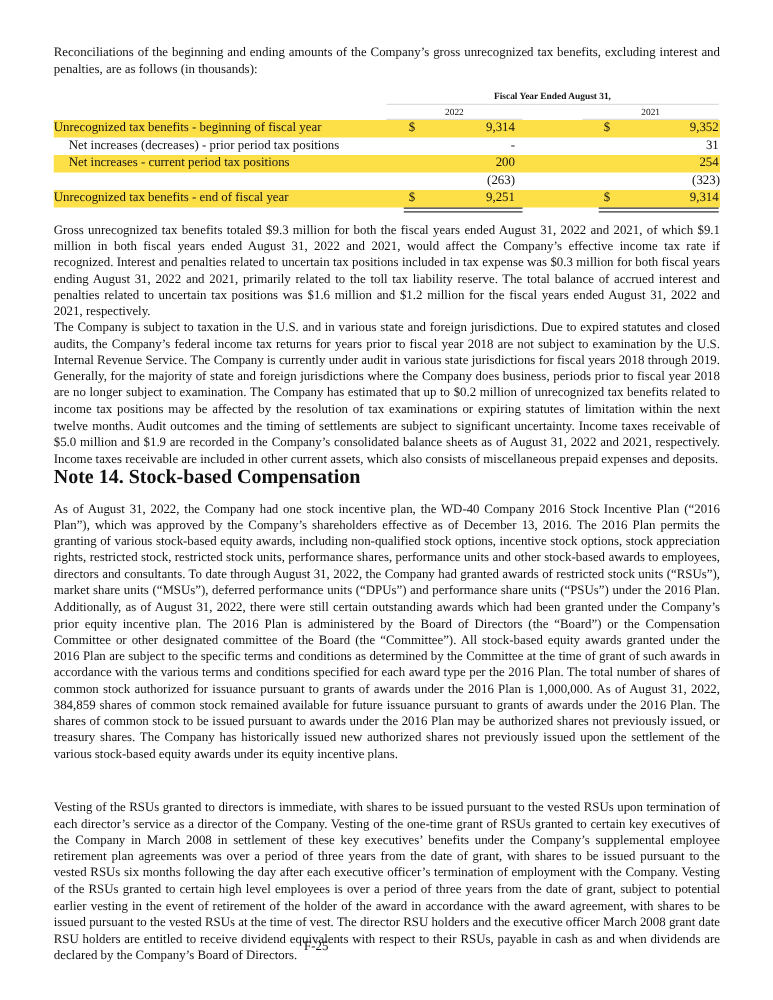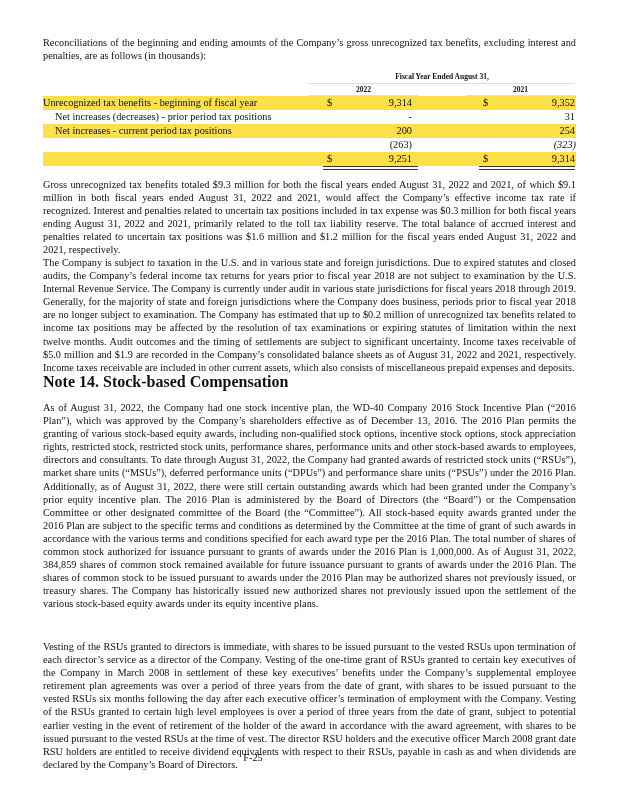--- a/index.html
+++ b/index.html
@@ -4,21 +4,21 @@
   <style>
     html, body { margin: 0; padding: 0; background: #ffffff; }
     body { width: 618px; height: 800px; position: relative; overflow: hidden;
       font-family: "Liberation Serif", serif; color: #111; }
     .page { position: absolute; left: 43px; top: 0; width: 533px; }
     p { margin: 0; font-size: 10.3px; line-height: 13.1px; text-align: justify; }
     .intro { position: absolute; top: 36px; left: 0; width: 533px; }
     .tbl { position: absolute; top: 71px; left: 0; width: 533px; font-size: 10.3px; }
     .tbl-hdr1 { position: absolute; left: 266px; width: 266px; top: 0; height: 12px;
       font-size: 7.5px; font-weight: bold; text-align: center; border-bottom: 1px solid #ddd; line-height: 12px; }
-    .tbl-hdr2 { position: absolute; top: 13px; height: 11px; font-size: 7.5px; font-weight: bold;
+    .tbl-hdr2 { position: absolute; top: 13px; height: 11px; font-size: 7.5px; font-weight: normal;
       text-align: center; line-height: 11px; border-bottom: 1px solid #ddd; }
     .row { position: absolute; left: 0; width: 533px; height: 14px; line-height: 14px; }
     .row.shade { background: #fde047; }
     .lbl { position: absolute; left: 0; }
     .lbl.indent { left: 12px; }
     .dol { position: absolute; }
     .val { position: absolute; text-align: right; }
     .dbl { position: absolute; height: 2px; border-top: 1px solid #333; border-bottom: 1px solid #333; }
     .p2 { position: absolute; top: 178px; left: 0; width: 533px; }
     .p3 { position: absolute; top: 256px; left: 0; width: 533px; }
@@ -50,23 +50,24 @@
       <span class="val" style="right:164px;">-</span>
       <span class="val" style="right:1px;">31</span>
     </div>
     <div class="row shade" style="top:53px;">
       <span class="lbl indent">Net increases - current period tax positions</span>
       <span class="val" style="right:164px;">200</span>
       <span class="val" style="right:1px;">254</span>
     </div>
     <div class="row" style="top:67px;">
       <span class="val" style="right:164px;padding-left:22px;">(263)</span>
-      <span class="val" style="right:0px;font-style:italic;">(323)</span>
+      <span class="val" style="right:0px;">(323)</span>
     </div>
     <div class="row shade" style="top:81px;">
+      <span class="lbl">Unrecognized tax benefits - end of fiscal year</span>
       <span class="dol" style="left:284px;">$</span>
       <span class="val" style="right:164px;">9,251</span>
       <span class="dol" style="left:440px;">$</span>
       <span class="val" style="right:1px;">9,314</span>
     </div>
     <div class="dbl" style="top:95px;left:280px;width:95px;"></div>
     <div class="dbl" style="top:95px;left:436px;width:96px;"></div>
   </div>
 
   <p class="p2">Gross unrecognized tax benefits totaled $9.3 million for both the fiscal years ended August 31, 2022 and 2021, of which $9.1 million in both fiscal years ended August 31, 2022 and 2021, would affect the Company’s effective income tax rate if recognized. Interest and penalties related to uncertain tax positions included in tax expense was $0.3 million for both fiscal years ending August 31, 2022 and 2021, primarily related to the toll tax liability reserve. The total balance of accrued interest and penalties related to uncertain tax positions was $1.6 million and $1.2 million for the fiscal years ended August 31, 2022 and 2021, respectively.</p>

